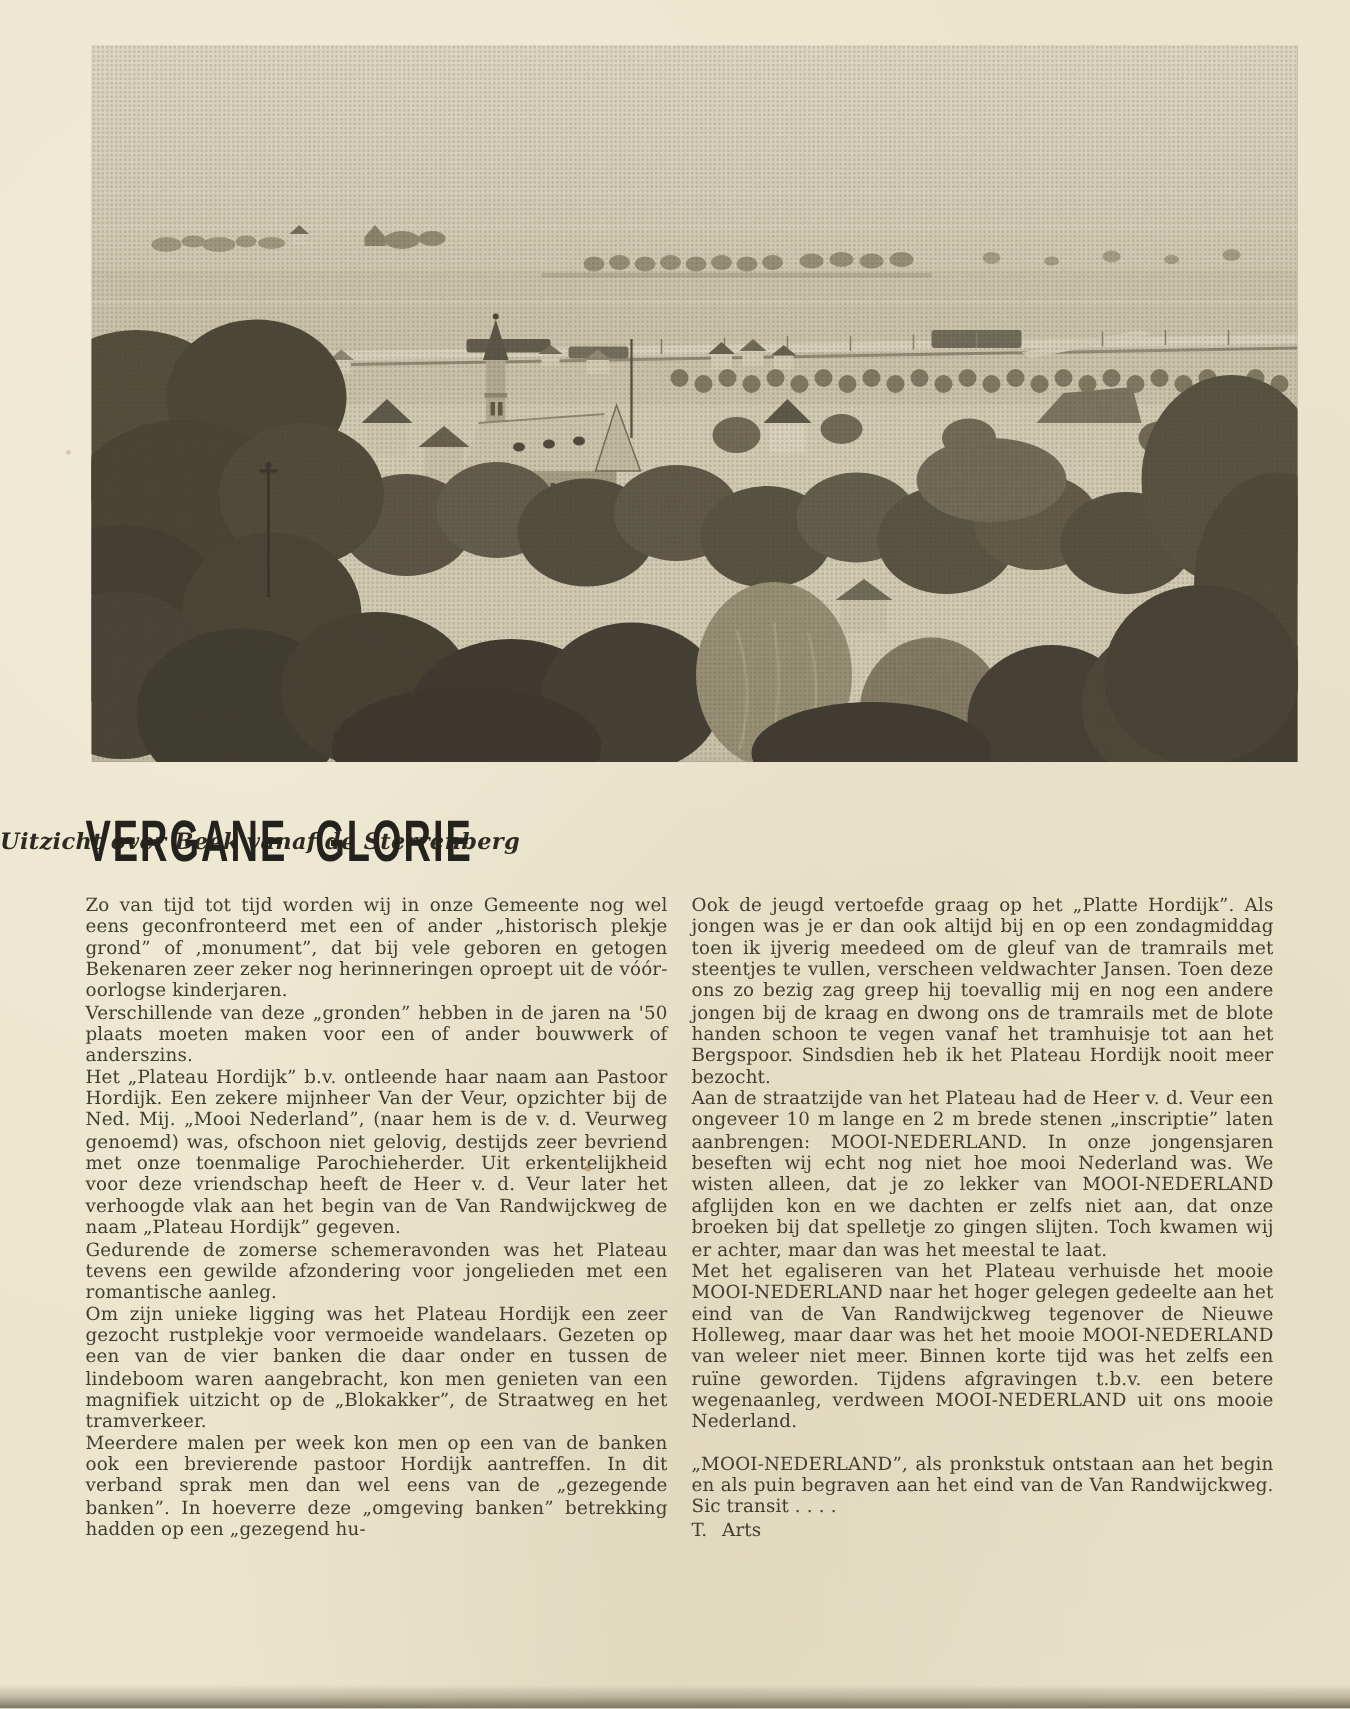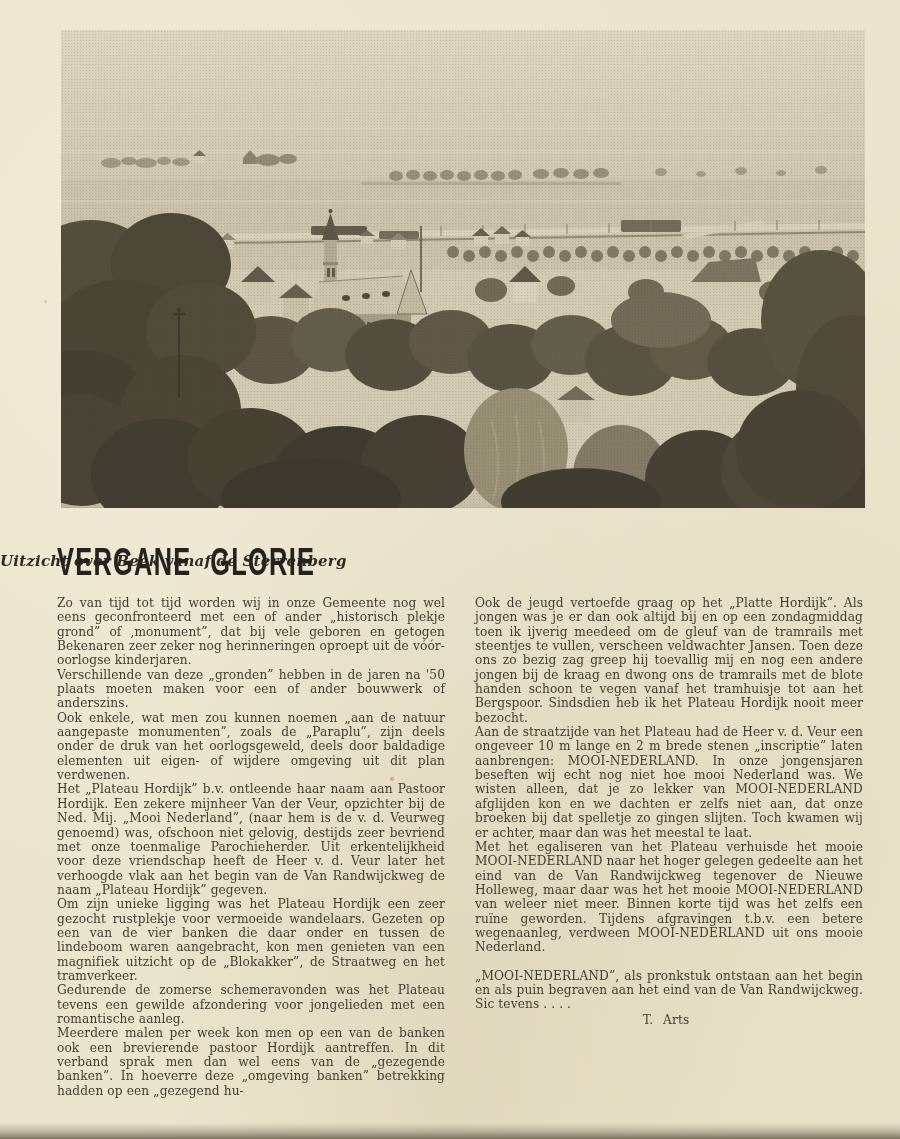--- a/index.html
+++ b/index.html
@@ -39,28 +39,28 @@
     position:absolute; top:542px; left:57px; margin:0;
     font-family:"Liberation Sans", sans-serif;
     font-weight:700; font-size:39px; line-height:1;
     letter-spacing:2px; word-spacing:16px;
     transform:scaleX(0.65); transform-origin:0 50%;
     color:#23221c;
     white-space:nowrap;
   }
   .columns {
     position:absolute; top:596px; left:57px; width:806px;
-    display:flex; gap:30px;
+    display:flex; gap:16px;
     color:#403c30;
     font-size:12.2px; line-height:14.35px; letter-spacing:0.1px;
   }
   .col { width:388px; }
   .col p { margin:0; text-align:justify; }
   .col p.gap { margin-top:14px; }
-  .signature { text-align:center; padding-right:6px; margin-top:1px; word-spacing:6px; }
+  .signature { text-align:left; padding-right:6px; margin-top:1px; word-spacing:6px; }
   .scan-shadow {
     position:absolute; left:0; bottom:0; width:900px; height:16px;
     background:linear-gradient(to bottom, rgba(118,110,90,0) 0%, rgba(118,110,90,0.40) 55%, rgba(92,85,68,0.78) 100%);
     pointer-events:none;
   }
   .speck { position:absolute; border-radius:50%; pointer-events:none; }
   .speck.s1 { left:390px; top:777px; width:4px; height:4px; background:rgba(190,120,50,0.55); }
   .speck.s2 { left:44px;  top:300px; width:3px; height:3px; background:rgba(170,140,80,0.35); }
 </style>
 </head>
@@ -311,31 +311,30 @@
   <div class="halftone"></div>
 </figure>
 
 <div class="caption">Uitzicht over Beek vanaf de Sterrenberg</div>
 <h1 class="title">VERGANE GLORIE</h1>
 
 <div class="columns">
   <div class="col">
     <p>Zo van tijd tot tijd worden wij in onze Gemeente nog wel eens geconfronteerd met een of ander „historisch plekje grond” of ,monument”, dat bij vele geboren en getogen Bekenaren zeer zeker nog herinneringen oproept uit de vóór-oorlogse kinderjaren.</p>
     <p>Verschillende van deze „gronden” hebben in de jaren na '50 plaats moeten maken voor een of ander bouwwerk of anderszins.</p>
-    <p>Ook enkele, wat men zou kunnen noemen „aan de natuur aangepaste monumenten”, zoals de „Paraplu”, zijn deels onder de druk van het oorlogsgeweld, deels door baldadige elementen uit eigen- of wijdere omgeving uit dit plan verdwenen.</p>
     <p>Het „Plateau Hordijk” b.v. ontleende haar naam aan Pastoor Hordijk. Een zekere mijnheer Van der Veur, opzichter bij de Ned. Mij. „Mooi Nederland”, (naar hem is de v. d. Veurweg genoemd) was, ofschoon niet gelovig, destijds zeer bevriend met onze toenmalige Parochieherder. Uit erkentelijkheid voor deze vriendschap heeft de Heer v. d. Veur later het verhoogde vlak aan het begin van de Van Randwijckweg de naam „Plateau Hordijk” gegeven.</p>
+    <p>Gedurende de zomerse schemeravonden was het Plateau tevens een gewilde afzondering voor jongelieden met een romantische aanleg.</p>
     <p>Om zijn unieke ligging was het Plateau Hordijk een zeer gezocht rustplekje voor vermoeide wandelaars. Gezeten op een van de vier banken die daar onder en tussen de lindeboom waren aangebracht, kon men genieten van een magnifiek uitzicht op de „Blokakker”, de Straatweg en het tramverkeer.</p>
-    <p>Gedurende de zomerse schemeravonden was het Plateau tevens een gewilde afzondering voor jongelieden met een romantische aanleg.</p>
     <p>Meerdere malen per week kon men op een van de banken ook een brevierende pastoor Hordijk aantreffen. In dit verband sprak men dan wel eens van de „gezegende banken”. In hoeverre deze „omgeving banken” betrekking hadden op een „gezegend hu-</p>
   </div>
   <div class="col">
     <p>Ook de jeugd vertoefde graag op het „Platte Hordijk”. Als jongen was je er dan ook altijd bij en op een zondagmiddag toen ik ijverig meedeed om de gleuf van de tramrails met steentjes te vullen, verscheen veldwachter Jansen. Toen deze ons zo bezig zag greep hij toevallig mij en nog een andere jongen bij de kraag en dwong ons de tramrails met de blote handen schoon te vegen vanaf het tramhuisje tot aan het Bergspoor. Sindsdien heb ik het Plateau Hordijk nooit meer bezocht.</p>
     <p>Aan de straatzijde van het Plateau had de Heer v. d. Veur een ongeveer 10 m lange en 2 m brede stenen „inscriptie” laten aanbrengen: MOOI-NEDERLAND. In onze jongensjaren beseften wij echt nog niet hoe mooi Nederland was. We wisten alleen, dat je zo lekker van MOOI-NEDERLAND afglijden kon en we dachten er zelfs niet aan, dat onze broeken bij dat spelletje zo gingen slijten. Toch kwamen wij er achter, maar dan was het meestal te laat.</p>
     <p>Met het egaliseren van het Plateau verhuisde het mooie MOOI-NEDERLAND naar het hoger gelegen gedeelte aan het eind van de Van Randwijckweg tegenover de Nieuwe Holleweg, maar daar was het het mooie MOOI-NEDERLAND van weleer niet meer. Binnen korte tijd was het zelfs een ruïne geworden. Tijdens afgravingen t.b.v. een betere wegenaanleg, verdween MOOI-NEDERLAND uit ons mooie Nederland.</p>
-    <p class="gap">„MOOI-NEDERLAND”, als pronkstuk ontstaan aan het begin en als puin begraven aan het eind van de Van Randwijckweg. Sic tevens . . . .</p>
+    <p class="gap">„MOOI-NEDERLAND”, als pronkstuk ontstaan aan het begin en als puin begraven aan het eind van de Van Randwijckweg. Sic transit . . . .</p>
     <div class="signature">T. Arts</div>
   </div>
 </div>
 
 <div class="speck s1"></div>
 <div class="speck s2"></div>
 
 <div class="scan-shadow"></div>
 
 </body></html>

